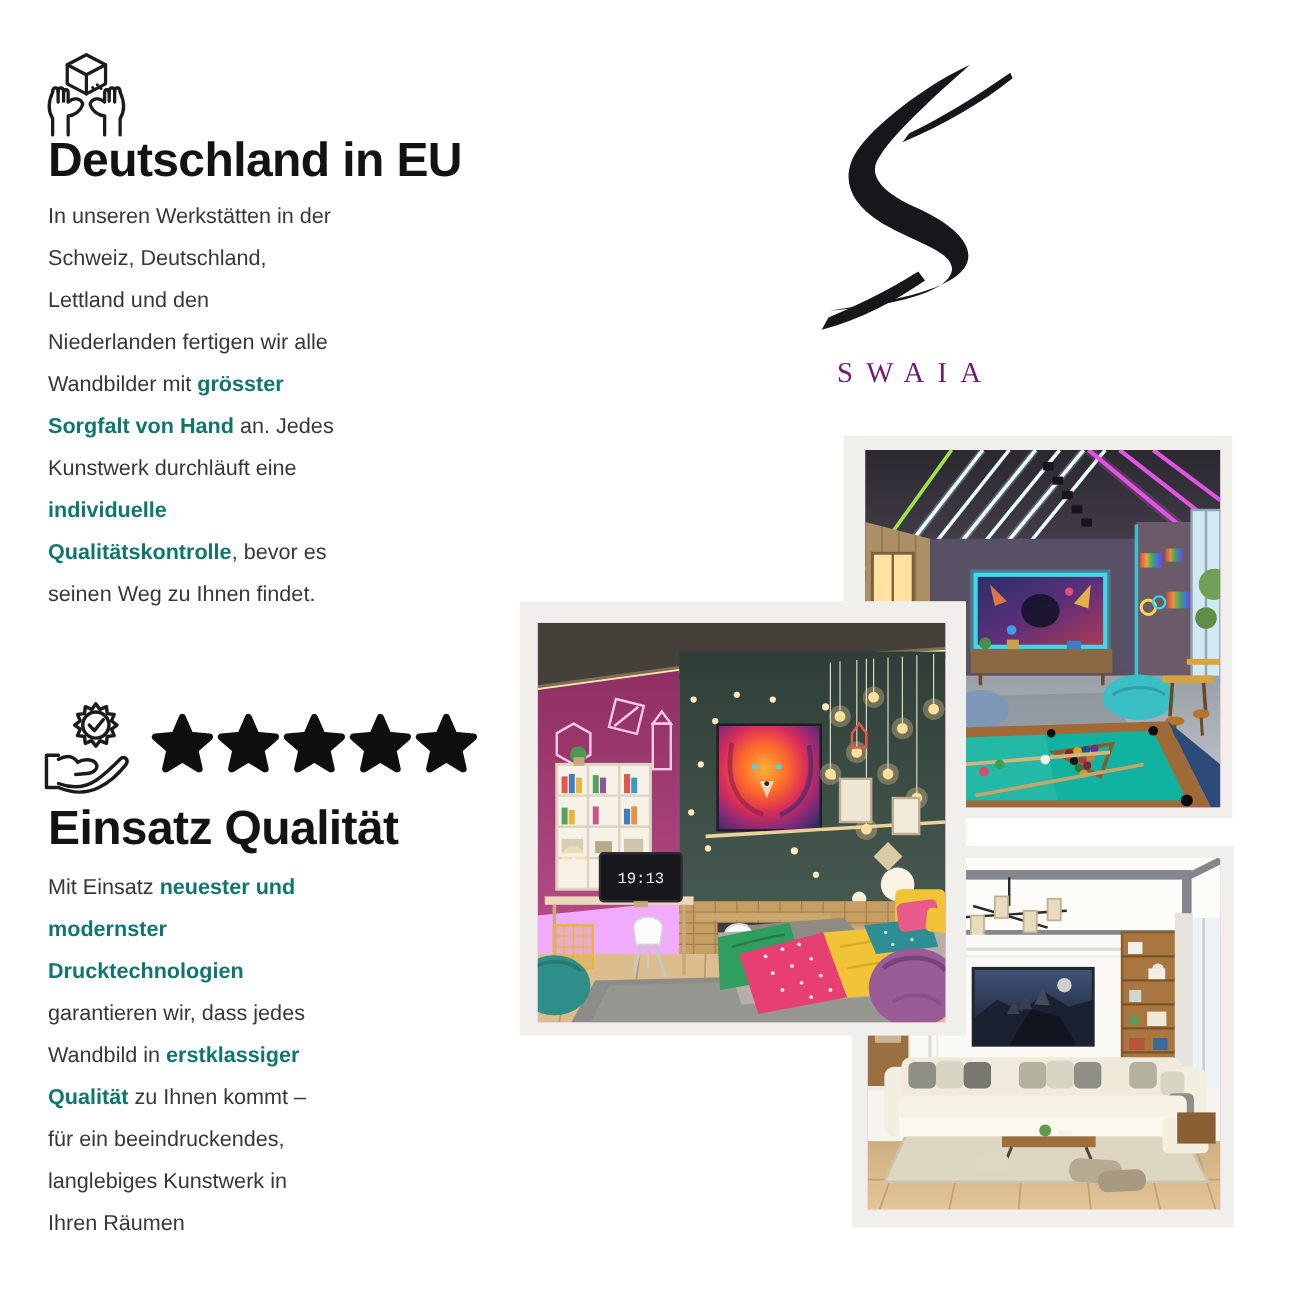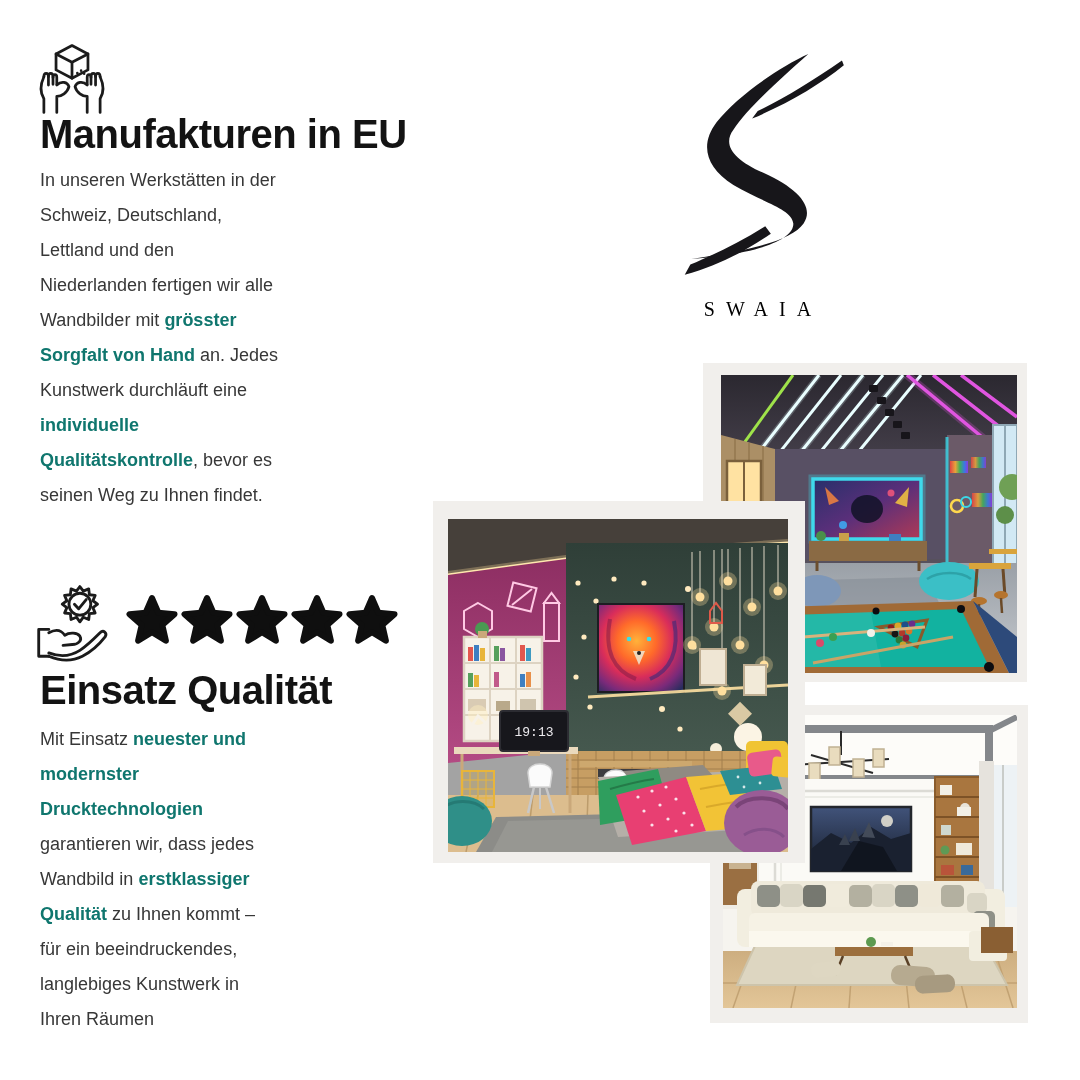--- a/index.html
+++ b/index.html
@@ -17,26 +17,26 @@
   }
   .bodytext b{color:#0f766e;font-weight:bold}
   
   .feature-icon{position:absolute}
   .stars{position:absolute;left:126px;top:594px;display:flex;gap:3px}
   .star{width:52px;height:50px}
   
   .logo-mark{position:absolute;left:648px;top:40px;width:212px;height:262px}
   .wordmark{
     position:absolute;left:640px;top:298px;width:235px;text-align:center;
-    font-family:"Liberation Serif",serif;font-size:20px;letter-spacing:11px;
-    text-indent:11px;color:#000000;
+    font-family:"Liberation Serif",serif;font-size:24px;letter-spacing:11px;
+    text-indent:11px;color:#701a75;
   }
   
   .card{position:absolute;background:#f1efec}
-  .photo{position:absolute;overflow:hidden;background:#a3a3a3}
+  .photo{position:absolute;overflow:hidden;background:#f0abfc}
   .scene{display:block;width:100%;height:100%}
   .card-gameroom{left:703px;top:363px;width:324px;height:319px;z-index:1}
   .card-gameroom .photo{left:18px;top:12px;width:296px;height:298px}
   .card-livingroom{left:710px;top:705px;width:318px;height:318px;z-index:2}
   .card-livingroom .photo{left:13px;top:10px;width:294px;height:293px}
   .card-bedroom{left:433px;top:501px;width:372px;height:362px;z-index:3}
   .card-bedroom .photo{left:15px;top:18px;width:340px;height:333px}
 </style>
 </head>
 <body>
@@ -59,21 +59,21 @@
       <path d="M75 48 C75 43 70 43 70 48 L70 57"></path>
       <path d="M70 58 C64 52 56 54 54 60 C56 68 64 73 70 73 L70 94"></path>
     </g>
     <g fill="#1b1b1b">
       <circle cx="57" cy="42" r="1.7"></circle>
         <circle cx="62" cy="39" r="1.7"></circle>
         <circle cx="66" cy="43" r="1.7"></circle>
     </g>
   </svg>
 
-  <h1 class="headline" style="left:40px;top:112px">Manufakturen in EU</h1>
+  <h1 class="headline" style="left:40px;top:112px">Deutschland in EU</h1>
 
   <p class="bodytext" style="left:40px;top:163px;width:420px"><span>In unseren Werkstätten in der</span><br><span>Schweiz, Deutschland,</span><br><span>Lettland und den</span><br><span>Niederlanden fertigen wir alle</span><br><span>Wandbilder mit </span><b>grösster</b><br><b>Sorgfalt von Hand</b><span> an. Jedes</span><br><span>Kunstwerk durchläuft eine</span><br><b>individuelle</b><br><b>Qualitätskontrolle</b><span>, bevor es</span><br><span>seinen Weg zu Ihnen findet.</span></p>
 
   <svg class="feature-icon" style="left:32px;top:576px;width:84px;height:90px" viewBox="0 0 100 100">
     <g fill="none" stroke="#1b1b1b" stroke-width="3.4" stroke-linecap="round" stroke-linejoin="round">
       <path d="M78 30 L72.5 34.1 L75.2 40.5 L68.3 41.3 L67.5 48.2 L61.1 45.5 L57 51 L52.9 45.5 L46.5 48.2 L45.7 41.3 L38.8 40.5 L41.5 34.1 L36 30 L41.5 25.9 L38.8 19.5 L45.7 18.7 L46.5 11.8 L52.9 14.5 L57 9 L61.1 14.5 L67.5 11.8 L68.3 18.7 L75.2 19.5 L72.5 25.9 Z"></path>
       <circle cx="57" cy="30" r="13"></circle>
       <path d="M50.5 30 L55.5 35.5 L64.5 24.5"></path>
       <path d="M20 60 L8 60 L8 92 L20 92"></path>
       <path d="M20 64 C29 59 35 61 39 67 C45 63 54 64 57 68 C60 73 55 78 48 78 L37 79"></path>

